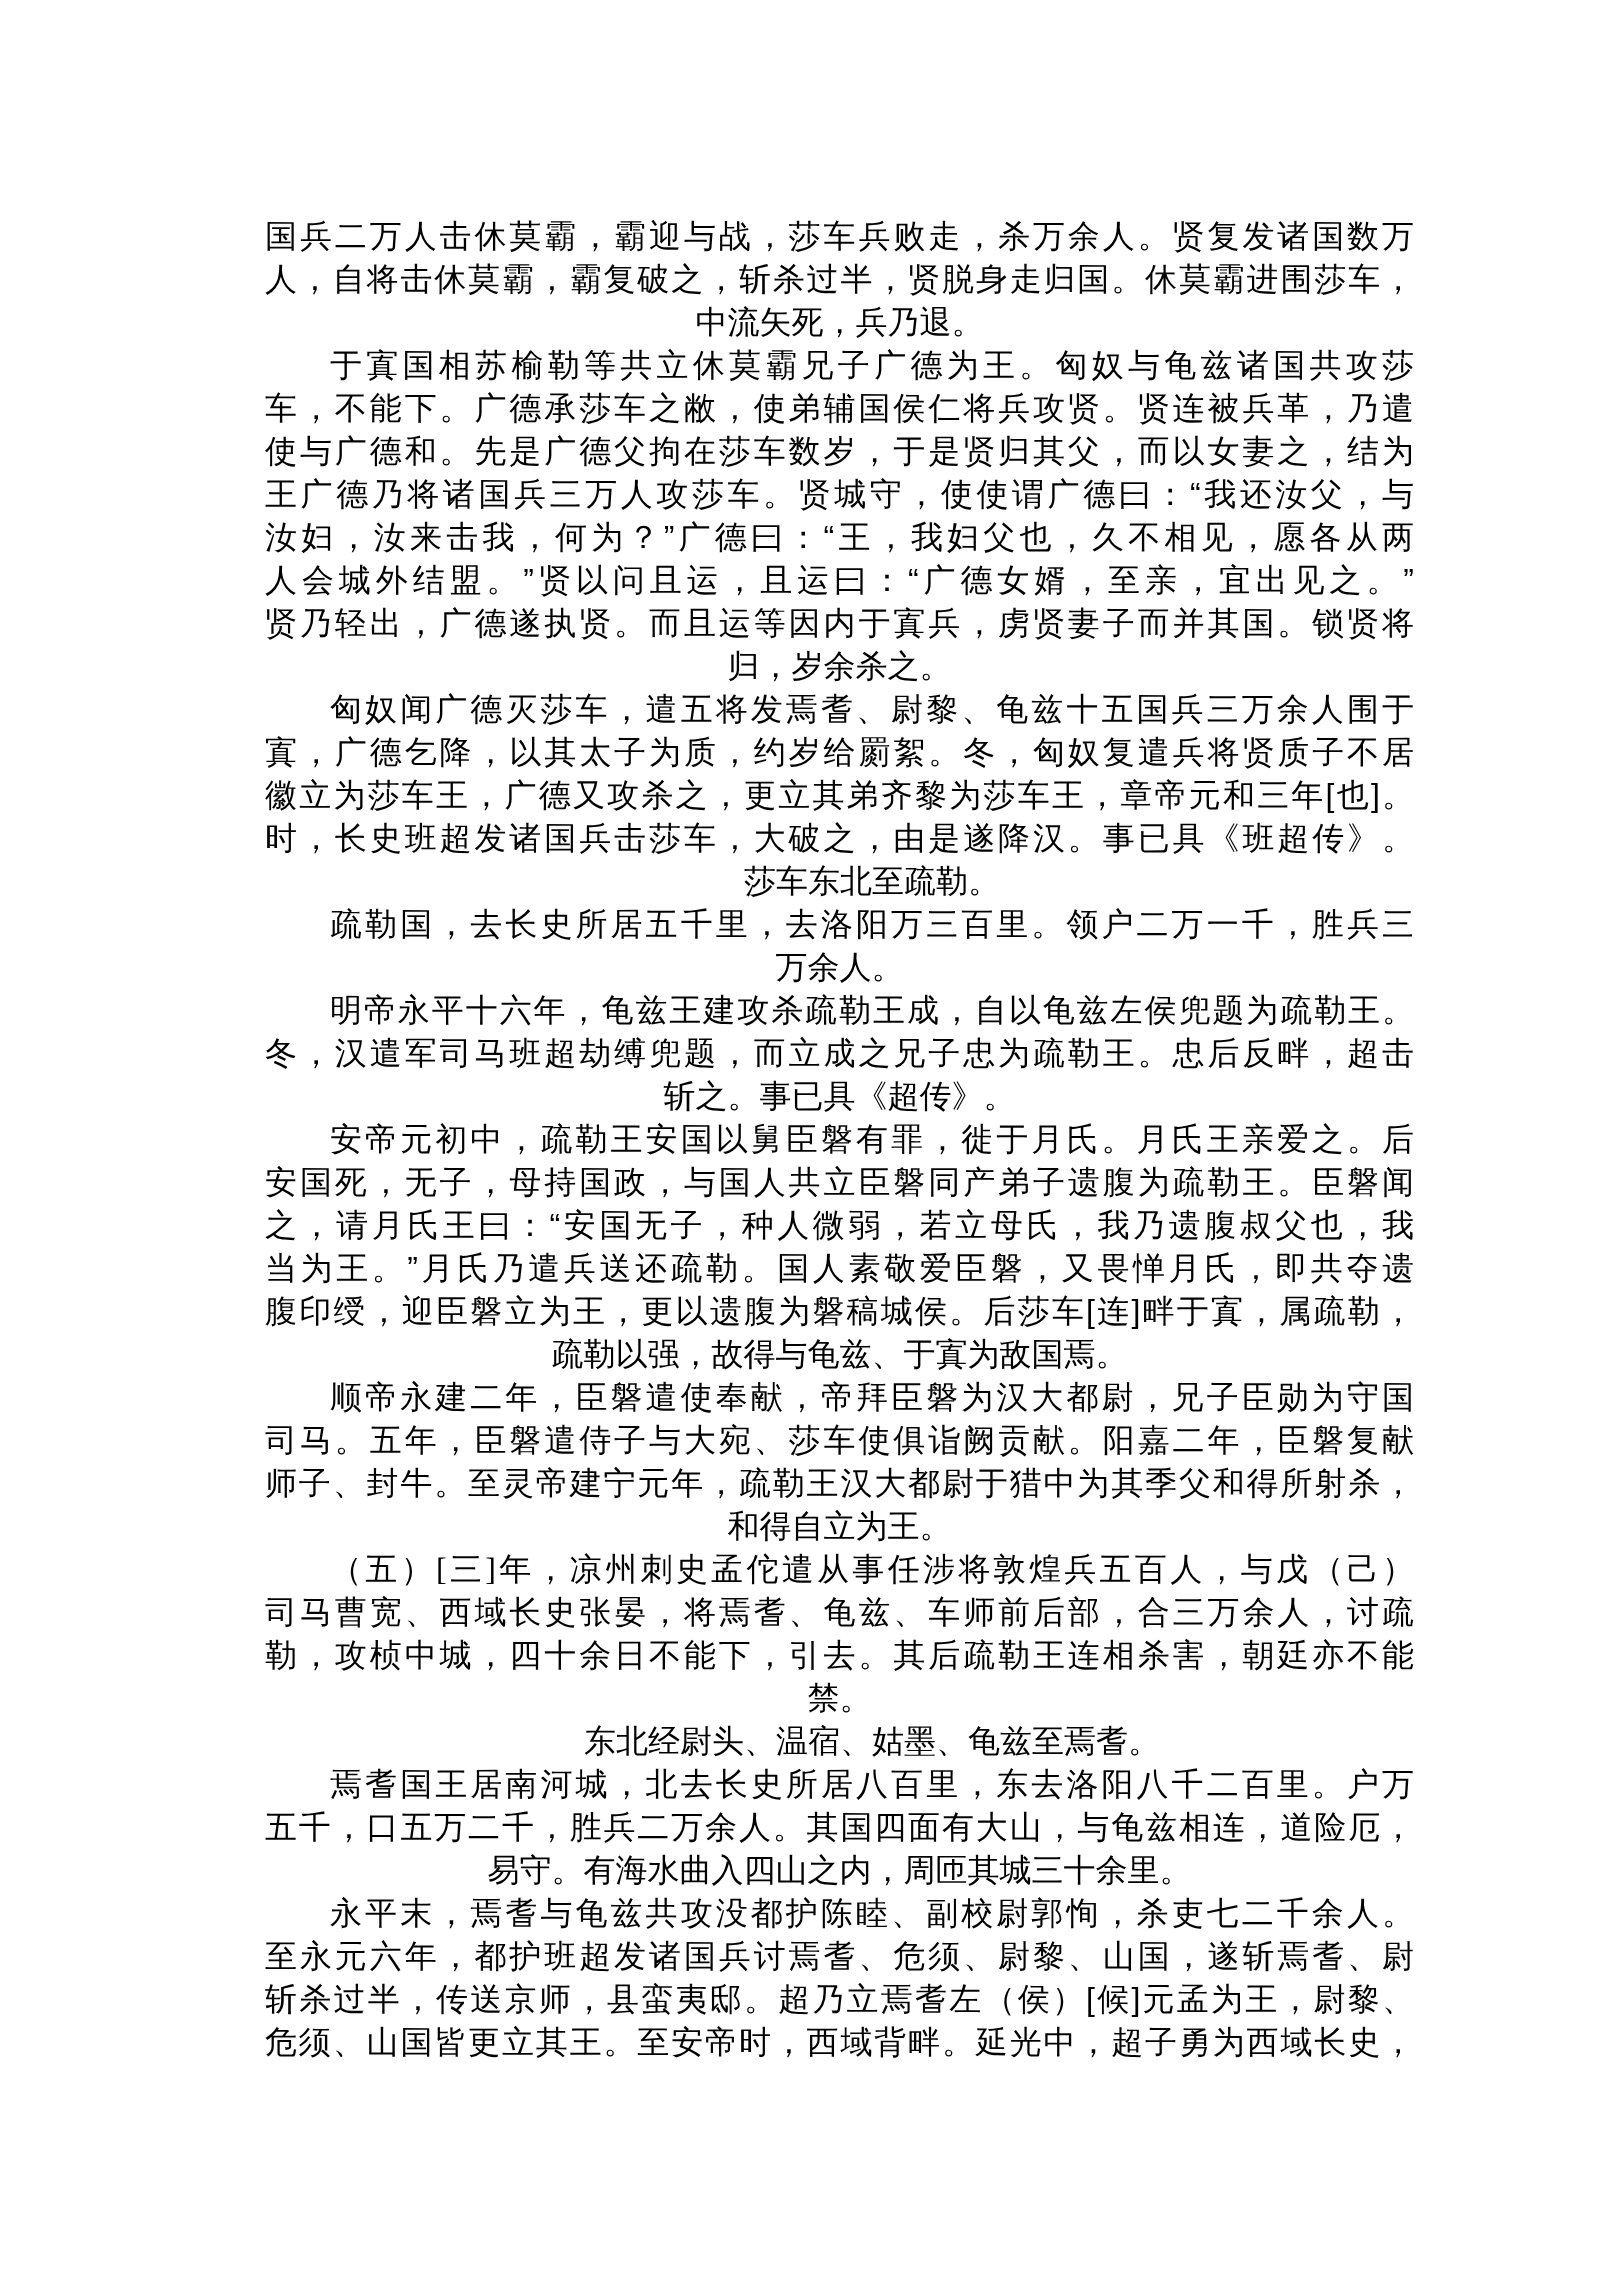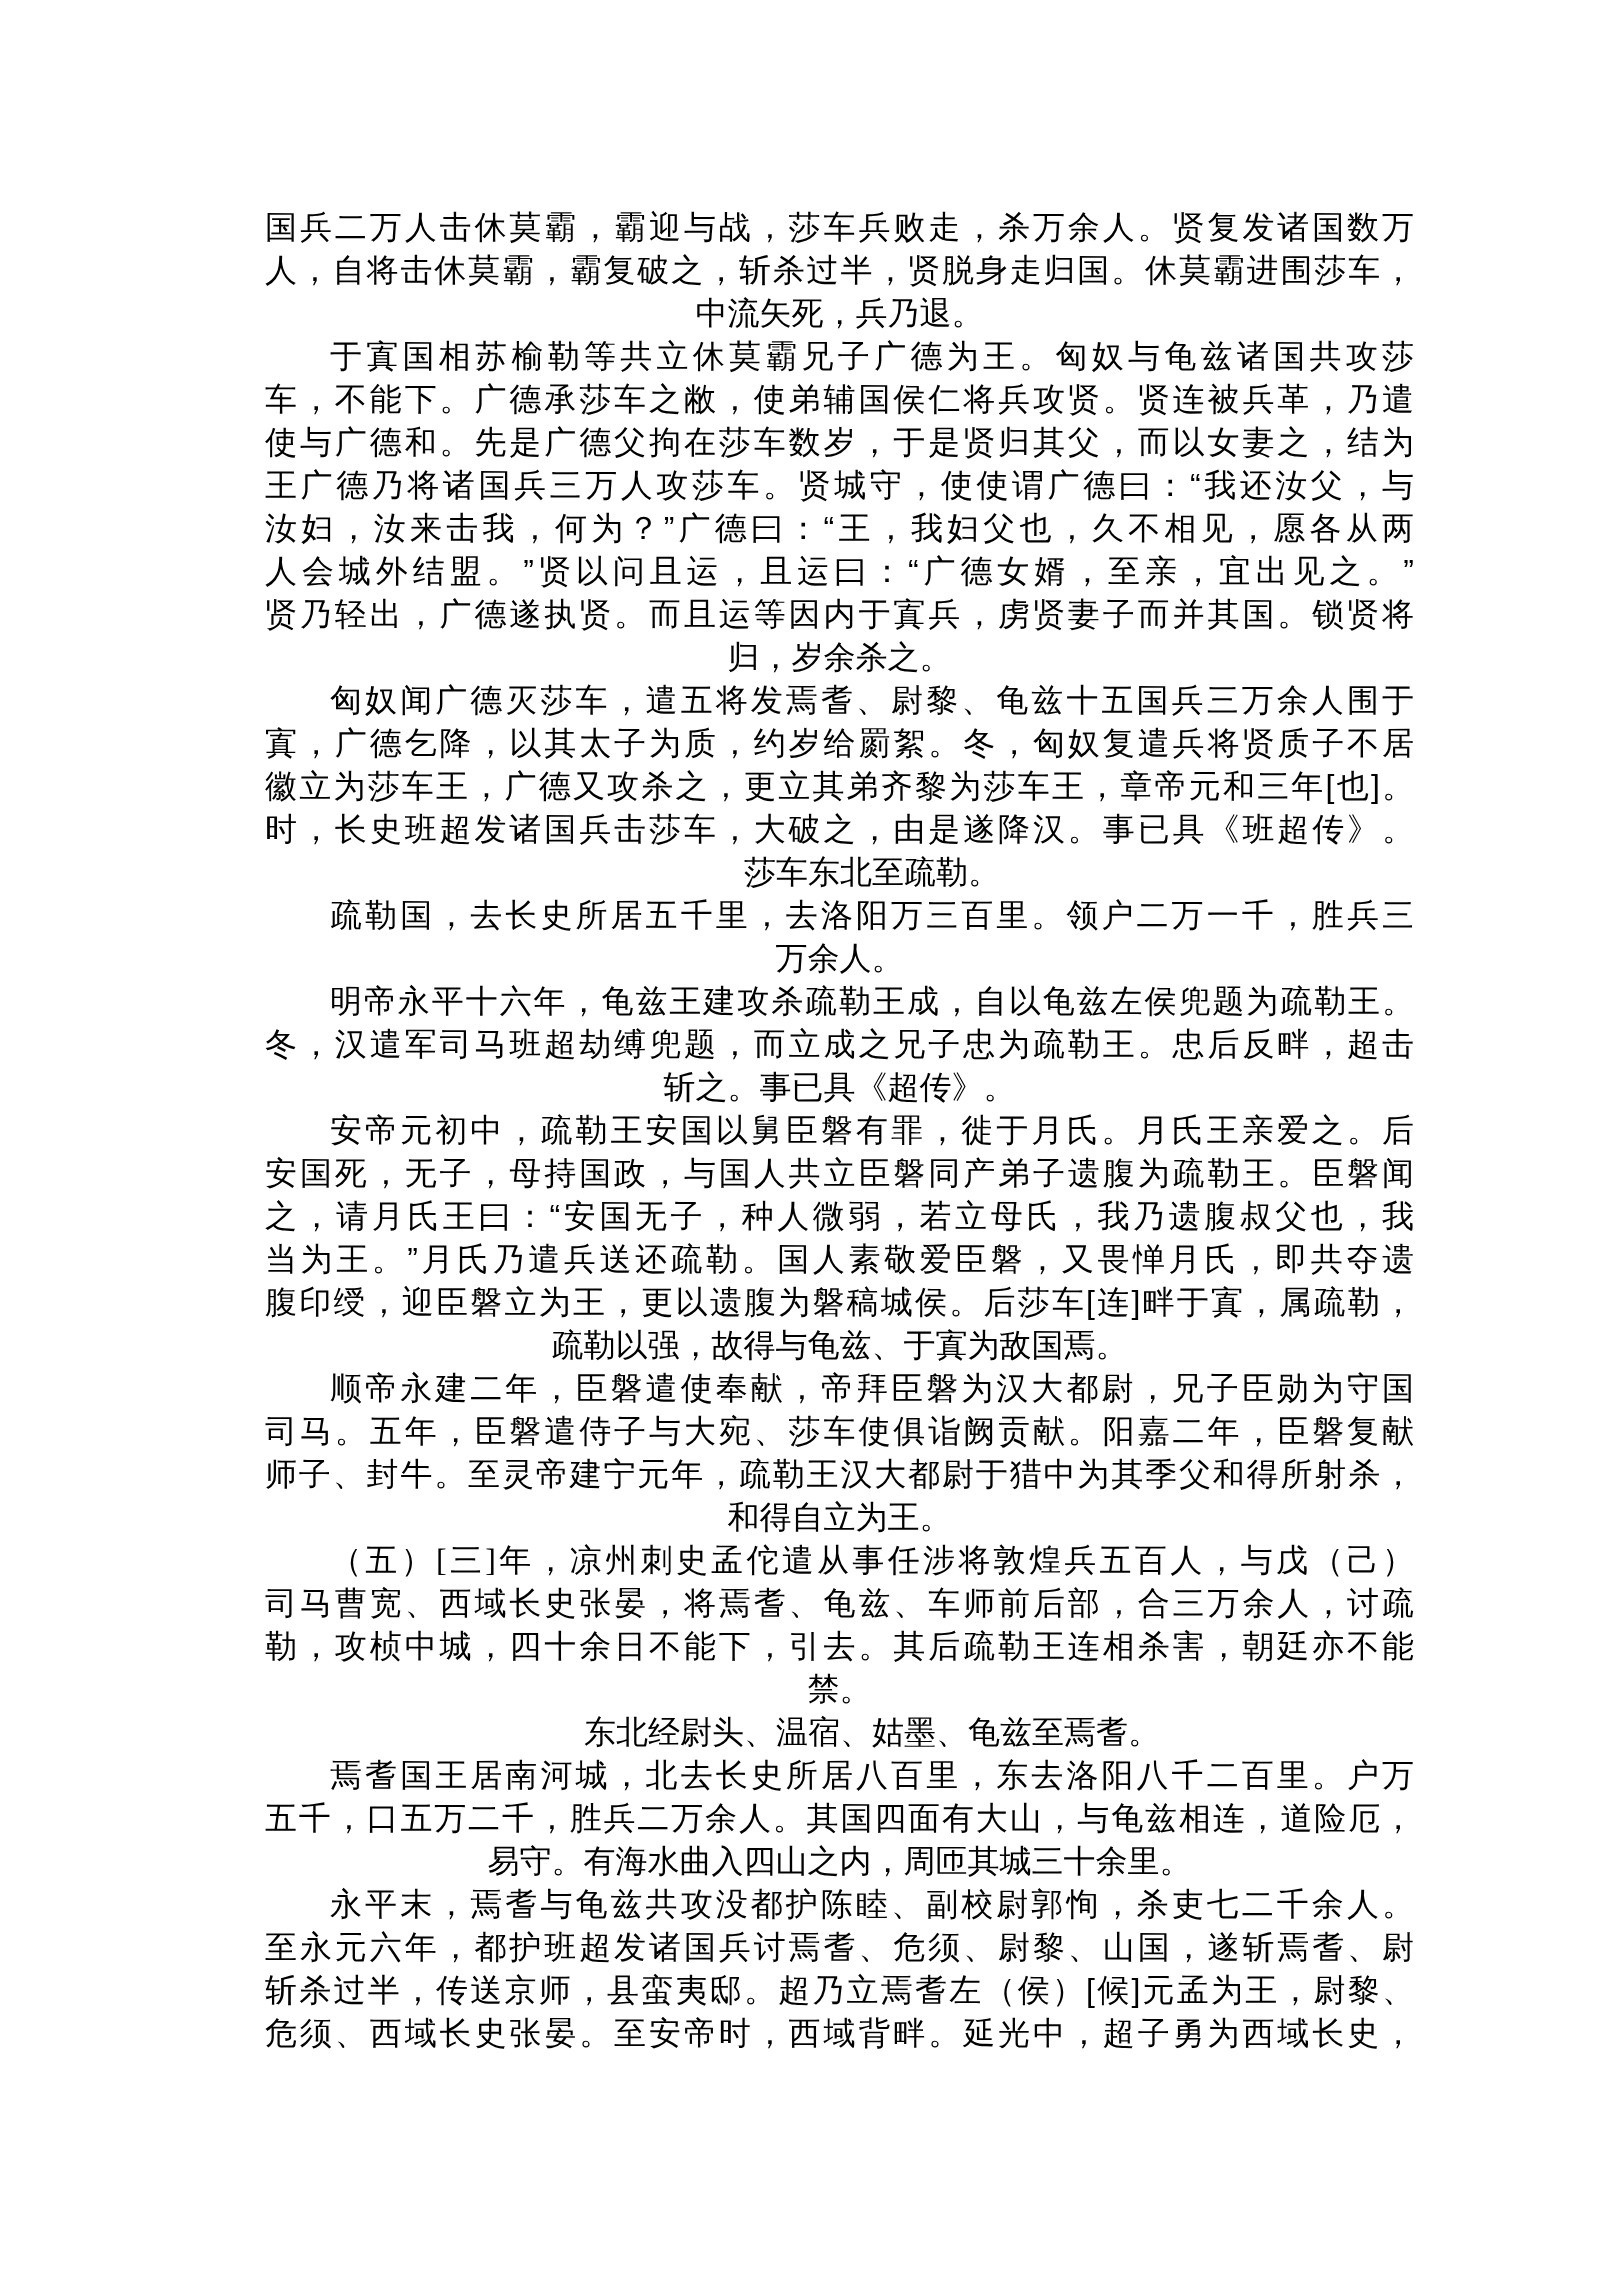--- a/index.html
+++ b/index.html
@@ -38,21 +38,21 @@
   }
   .line.i {
     padding-left: 65px;
     font-family: Liberation Serif, serif;
   }
 </style>
 </head>
 <body>
 
 <div class="page" style="background: rgb(255, 255, 255);">
-  <div class="text-block" style="color: rgb(0, 0, 0);">
+  <div class="text-block" style="color: rgb(0, 0, 0); margin-top: 9px;">
       <div class="line j">国兵二万人击休莫霸，霸迎与战，莎车兵败走，杀万余人。贤复发诸国数万</div>
       <div class="line j">人，自将击休莫霸，霸复破之，斩杀过半，贤脱身走归国。休莫霸进围莎车，</div>
       <div class="line">中流矢死，兵乃退。</div>
       <div class="line j i">于寘国相苏榆勒等共立休莫霸兄子广德为王。匈奴与龟兹诸国共攻莎</div>
       <div class="line j">车，不能下。广德承莎车之敝，使弟辅国侯仁将兵攻贤。贤连被兵革，乃遣</div>
       <div class="line j">使与广德和。先是广德父拘在莎车数岁，于是贤归其父，而以女妻之，结为</div>
       <div class="line j">王广德乃将诸国兵三万人攻莎车。贤城守，使使谓广德曰：“我还汝父，与</div>
       <div class="line j">汝妇，汝来击我，何为？”广德曰：“王，我妇父也，久不相见，愿各从两</div>
       <div class="line j">人会城外结盟。”贤以问且运，且运曰：“广德女婿，至亲，宜出见之。”</div>
       <div class="line j">贤乃轻出，广德遂执贤。而且运等因内于寘兵，虏贤妻子而并其国。锁贤将</div>
@@ -81,16 +81,16 @@
       <div class="line j">司马曹宽、西域长史张晏，将焉耆、龟兹、车师前后部，合三万余人，讨疏</div>
       <div class="line j">勒，攻桢中城，四十余日不能下，引去。其后疏勒王连相杀害，朝廷亦不能</div>
       <div class="line">禁。</div>
       <div class="line i">东北经尉头、温宿、姑墨、龟兹至焉耆。</div>
       <div class="line j i">焉耆国王居南河城，北去长史所居八百里，东去洛阳八千二百里。户万</div>
       <div class="line j">五千，口五万二千，胜兵二万余人。其国四面有大山，与龟兹相连，道险厄，</div>
       <div class="line">易守。有海水曲入四山之内，周匝其城三十余里。</div>
       <div class="line j i">永平末，焉耆与龟兹共攻没都护陈睦、副校尉郭恂，杀吏七二千余人。</div>
       <div class="line j">至永元六年，都护班超发诸国兵讨焉耆、危须、尉黎、山国，遂斩焉耆、尉</div>
       <div class="line j">斩杀过半，传送京师，县蛮夷邸。超乃立焉耆左（侯）[候]元孟为王，尉黎、</div>
-      <div class="line j">危须、西域长史张晏。至安帝时，西域背畔。延光中，超子勇为西域长史，</div>
+      <div class="line j">危须、山国皆更立其王。至安帝时，西域背畔。延光中，超子勇为西域长史，</div>
     </div>
 </div>
 
 
 </body></html>

